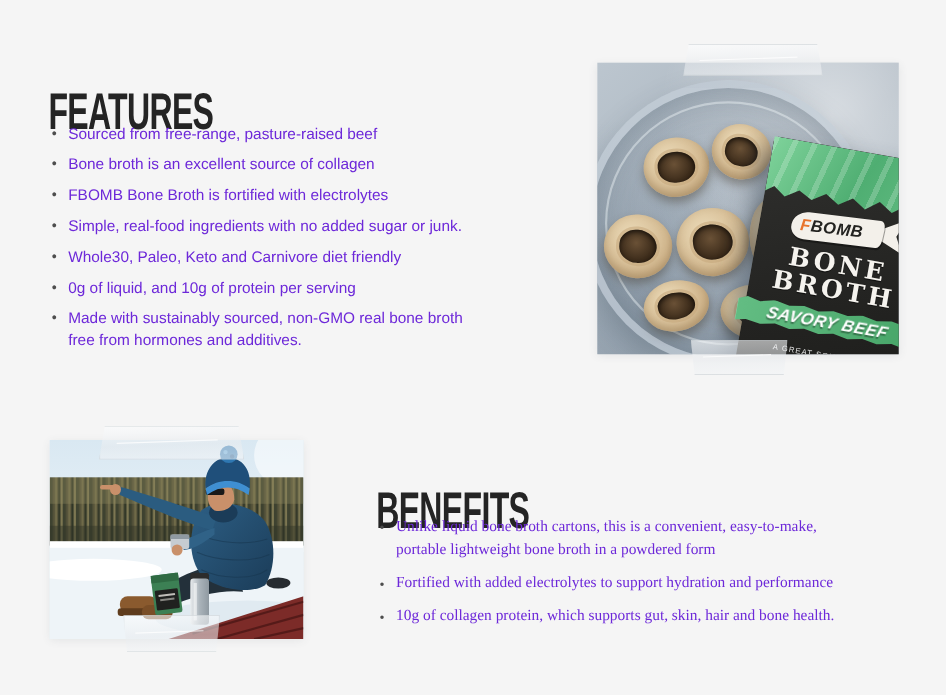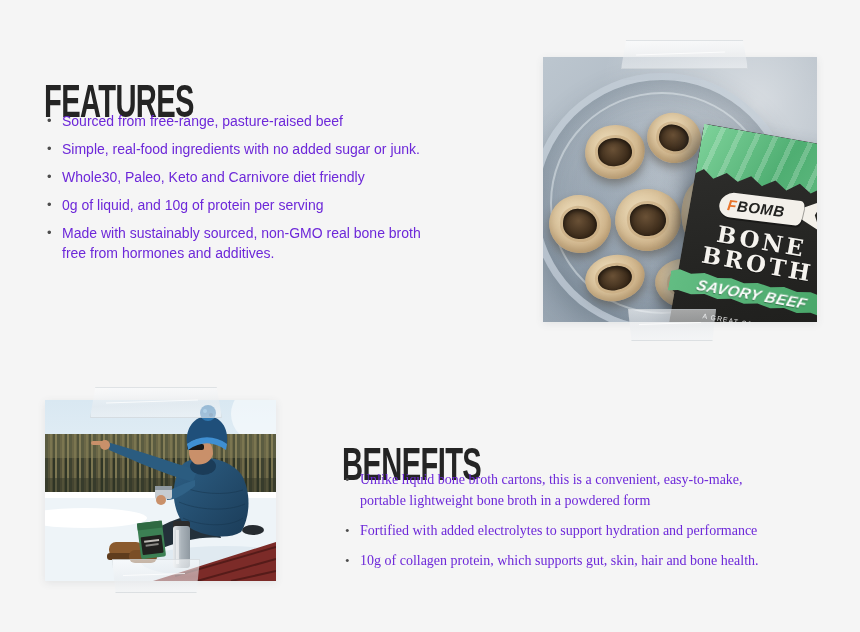--- a/index.html
+++ b/index.html
@@ -116,20 +116,22 @@
 </style>
 </head>
 <body>
 
 <div class="page">
 
   <h2 class="section-title" id="features-title">FEATURES</h2>
 
   <ul class="bullet-list" id="features-list">
     <li>Sourced from free-range, pasture-raised beef</li>
+    <li>Bone broth is an excellent source of collagen</li>
+    <li>FBOMB Bone Broth is fortified with electrolytes</li>
     <li>Simple, real-food ingredients with no added sugar or junk.</li>
     <li>Whole30, Paleo, Keto and Carnivore diet friendly</li>
     <li>0g of liquid, and 10g of protein per serving</li>
     <li>Made with sustainably sourced, non-GMO real bone broth
 free from hormones and additives.</li>
   </ul>
 
   <div class="photo" id="photo-bones">
     <div class="bowl"></div>
 

